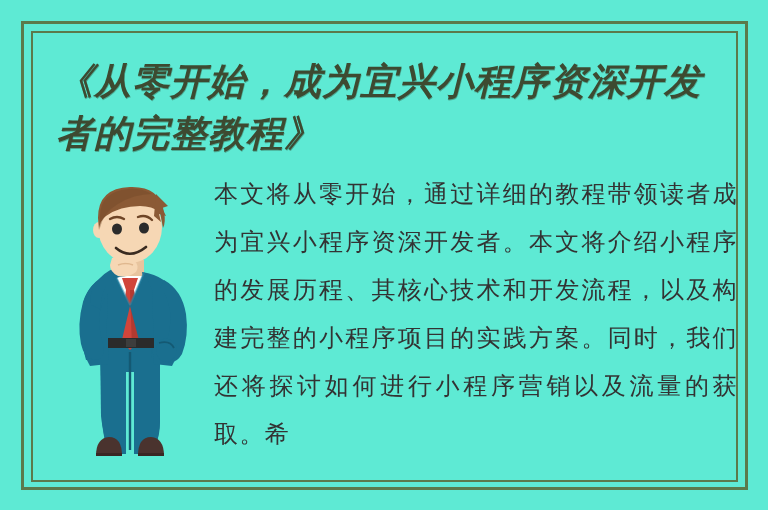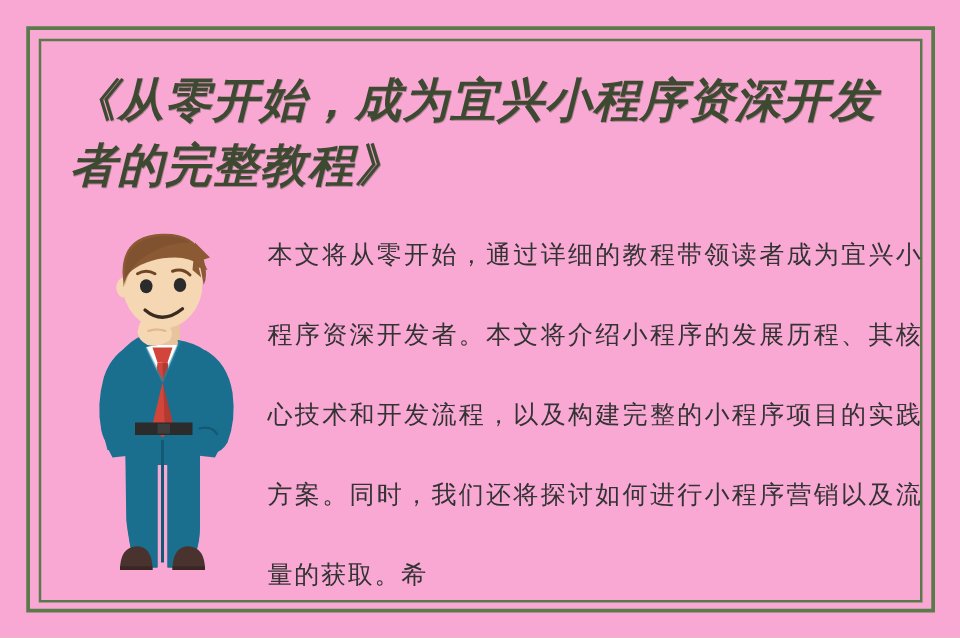--- a/index.html
+++ b/index.html
@@ -11,21 +11,21 @@
     height: 510px;
     overflow: hidden;
     background: #90f08d;
     font-family: "Liberation Sans", "DejaVu Sans", sans-serif;
   }
 
   #poster {
     position: relative;
     width: 768px;
     height: 510px;
-    background: #f9a8d4;
+    background: #5eead4;
     overflow: hidden;
     box-sizing: border-box;
   }
 
   
   .frame-outer {
     position: absolute;
     left: 21px;
     top: 21px;
     width: 727px;
@@ -85,23 +85,23 @@
   }
 
   .body-col {
     flex: 1 1 auto;
     padding-left: 8px;
     overflow: hidden;
     height: 300px;
   }
 
   .body-text {
-    font-family: Liberation Serif, serif;
-    font-size: 20px;
-    line-height: 64px;
+    font-family: Liberation Mono, monospace;
+    font-size: 24px;
+    line-height: 48px;
     color: #333333;
     letter-spacing: 1.4px;
     text-align: justify;
     text-justify: inter-ideograph;
     margin: 0;
     text-indent: 0;
     word-break: break-all;
   }
 
   

